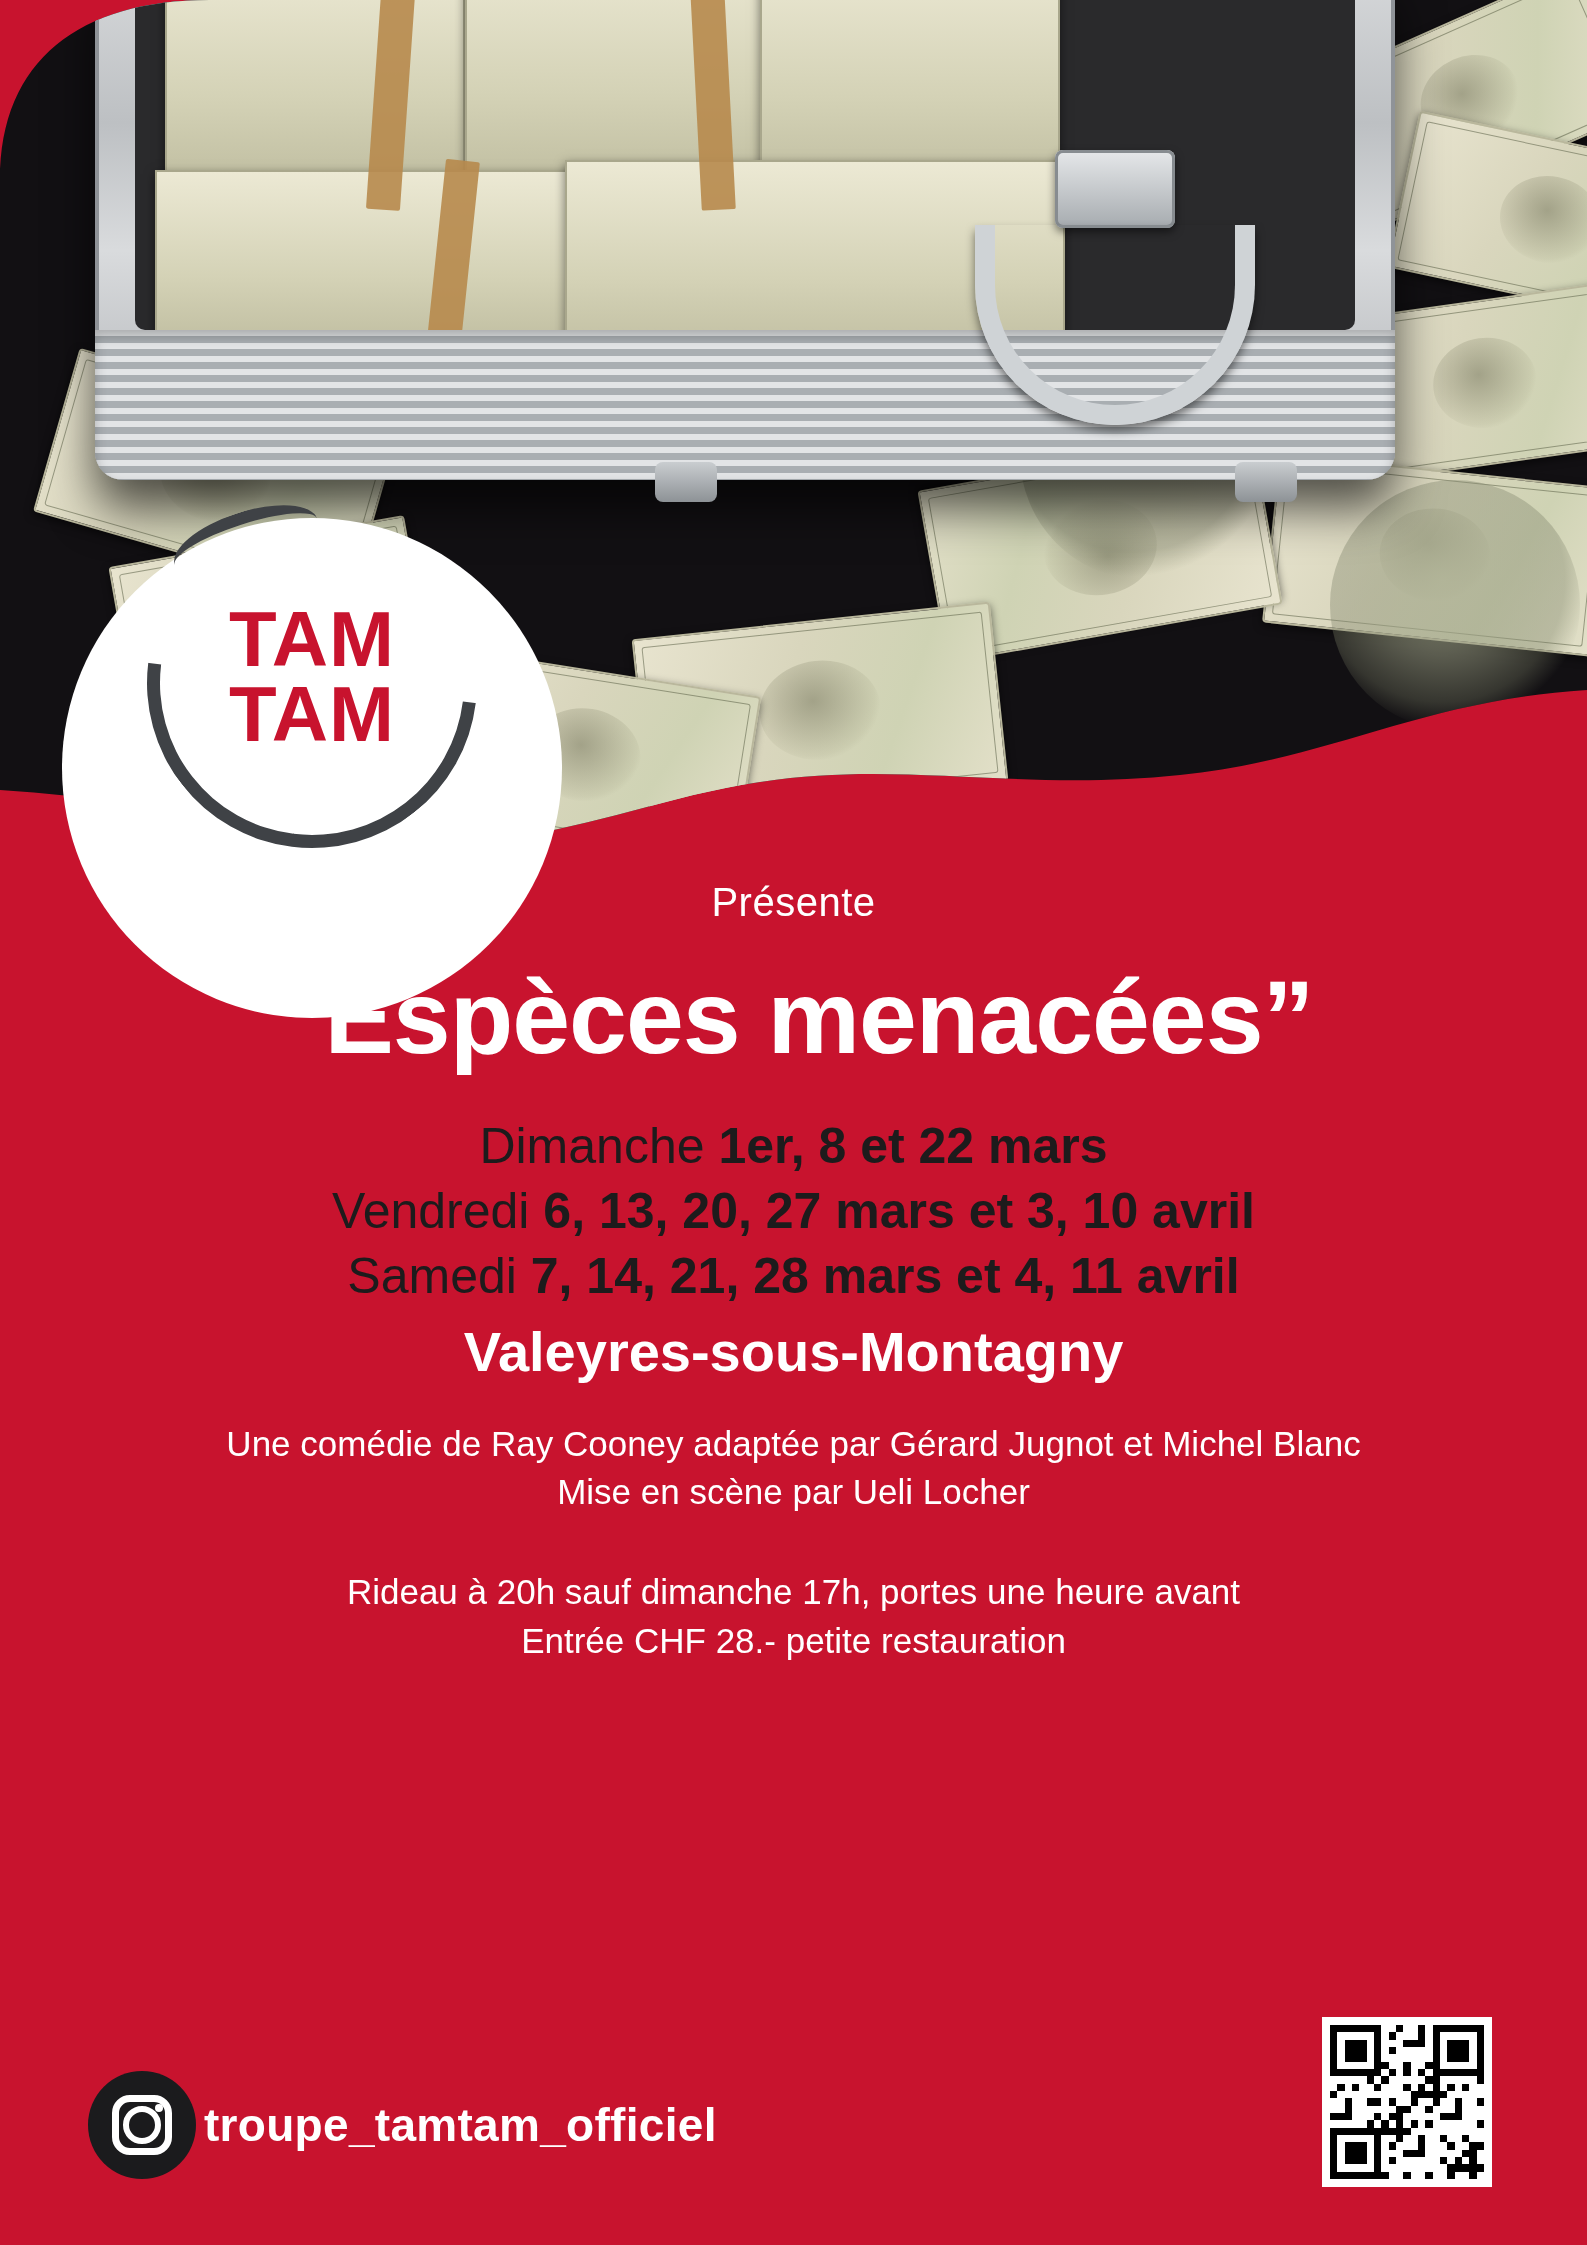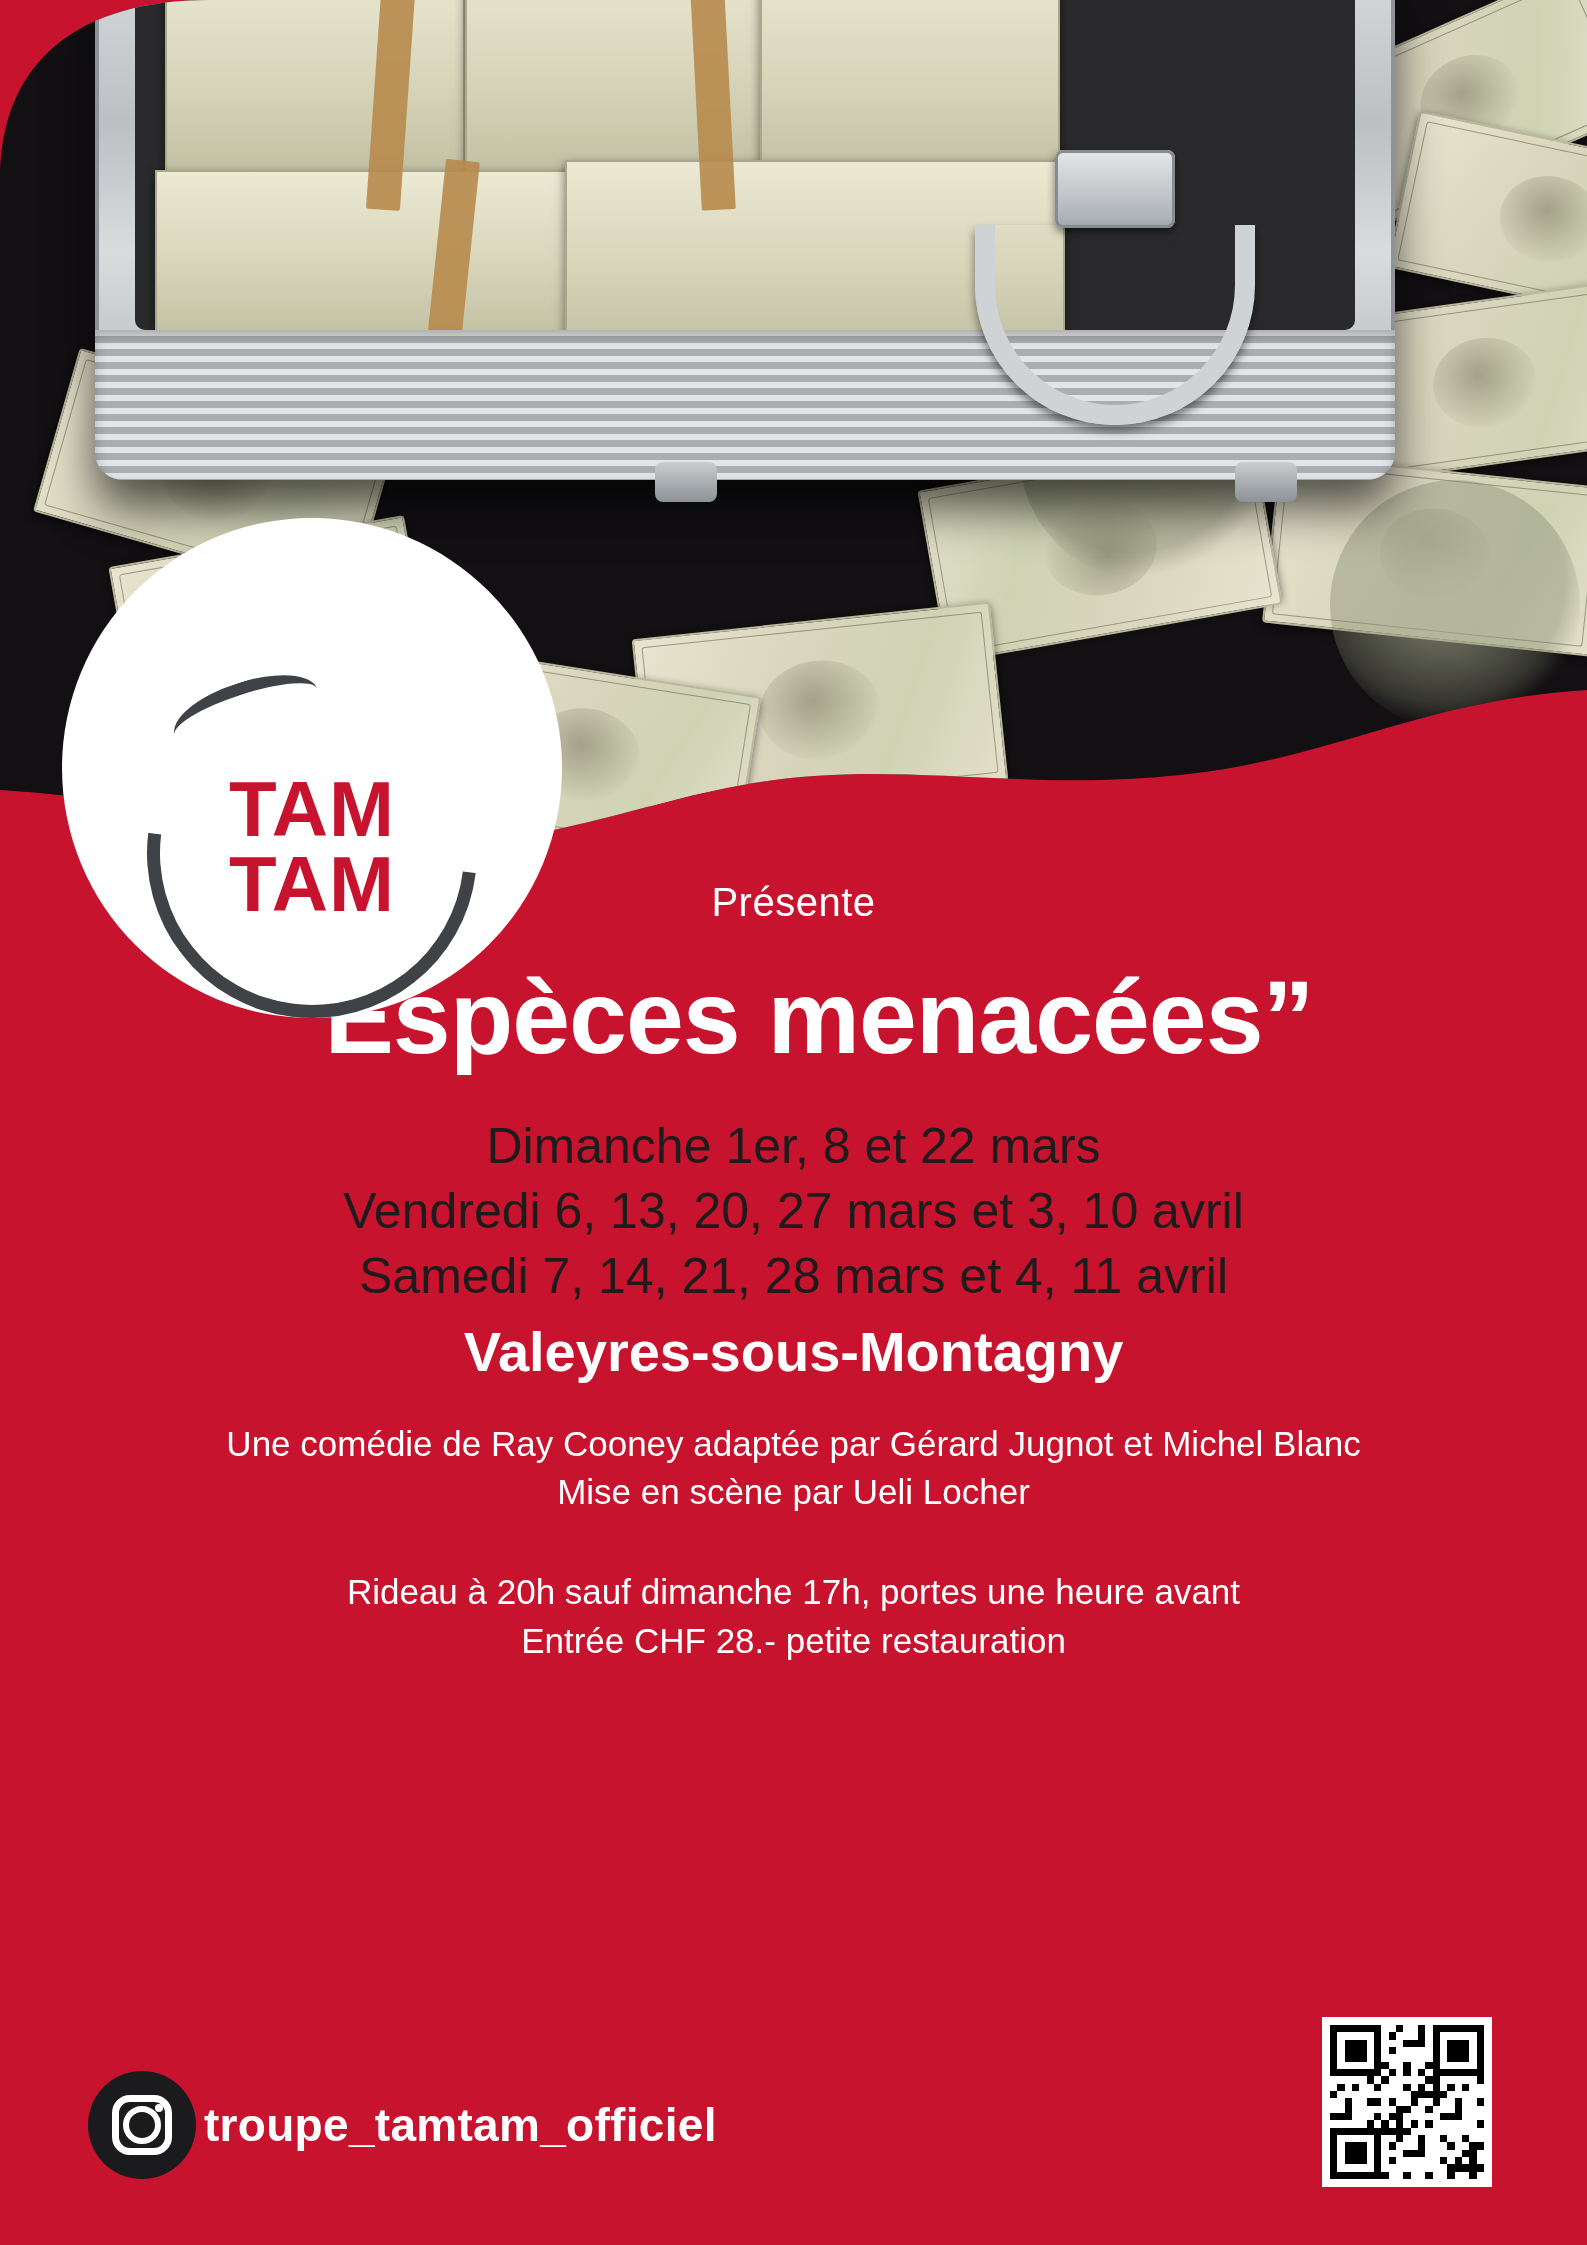--- a/index.html
+++ b/index.html
@@ -134,21 +134,21 @@
   }
 
   
   .logo {
     position: absolute;
     left: 62px; top: 518px;
     width: 500px; height: 500px;
     border-radius: 50%;
     background: #ffffff;
     display: flex;
-    align-items: flex-end;
+    align-items: flex-start;
     justify-content: center;
     z-index: 5;
   }
   .logo-inner { position: relative; width: 330px; height: 330px; }
   .logo-arc {
     position: absolute;
     inset: 0;
     border-radius: 50%;
     border: 13px solid #3f4246;
     border-top-color: transparent;
@@ -196,21 +196,21 @@
     color: #ffffff;
     letter-spacing: -1px;
     line-height: 1.05;
   }
   .dates {
     margin-top: 42px;
     color: #1d1b1c;
     font-size: 50px;
     line-height: 1.30;
   }
-  .dates .b { font-weight: normal; }
+  .dates .b { font-weight: bold; }
   .venue-label {
     margin-top: 58px;
     font-size: 43px;
     color: #ffffff;
   }
   .venue {
     margin-top: 10px;
     font-size: 56px;
     font-weight: bold;
     color: #ffffff;

